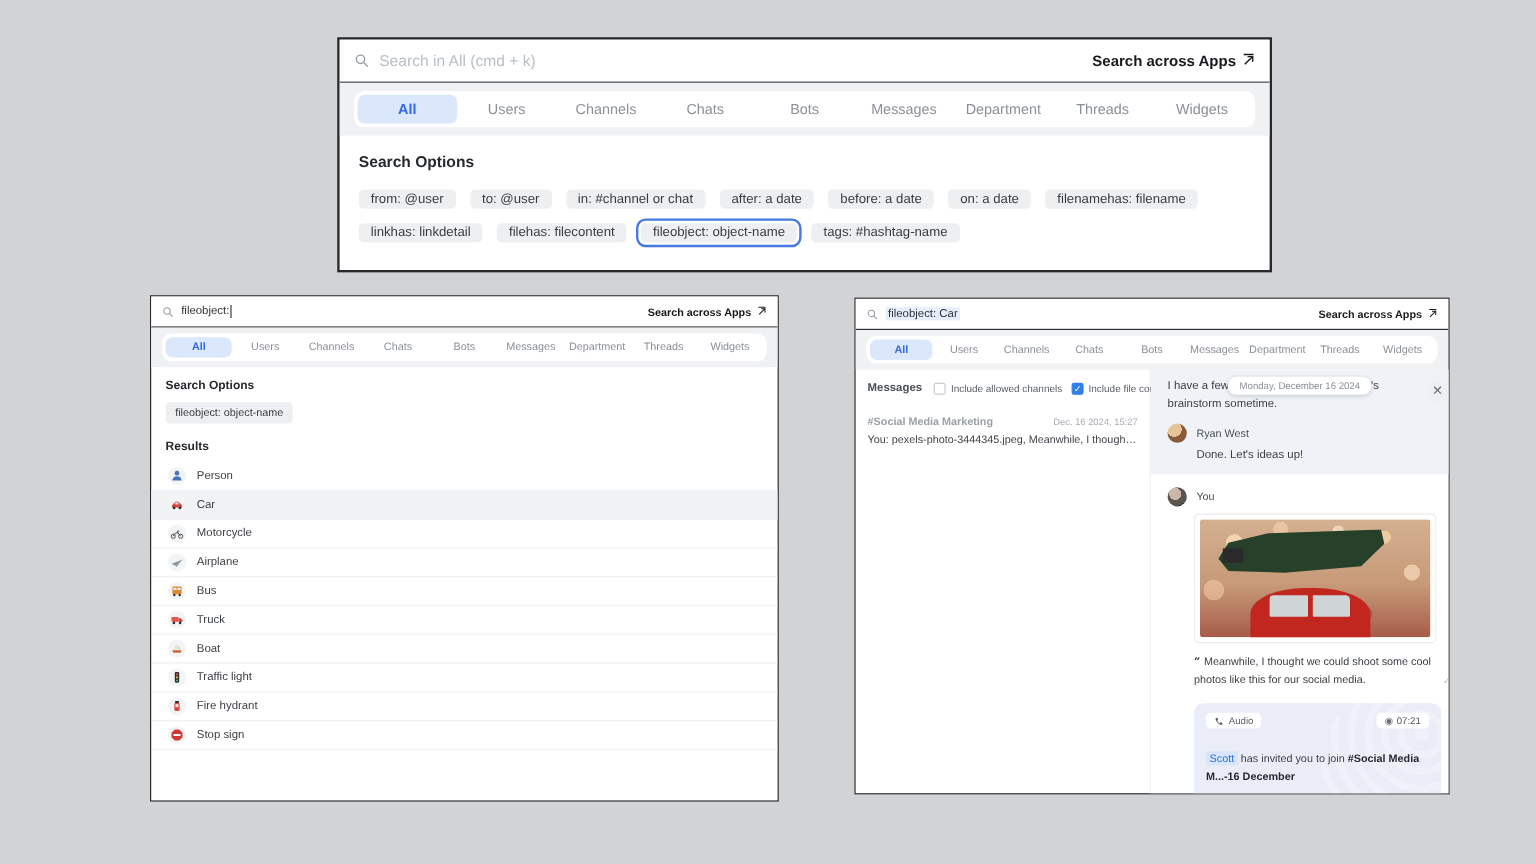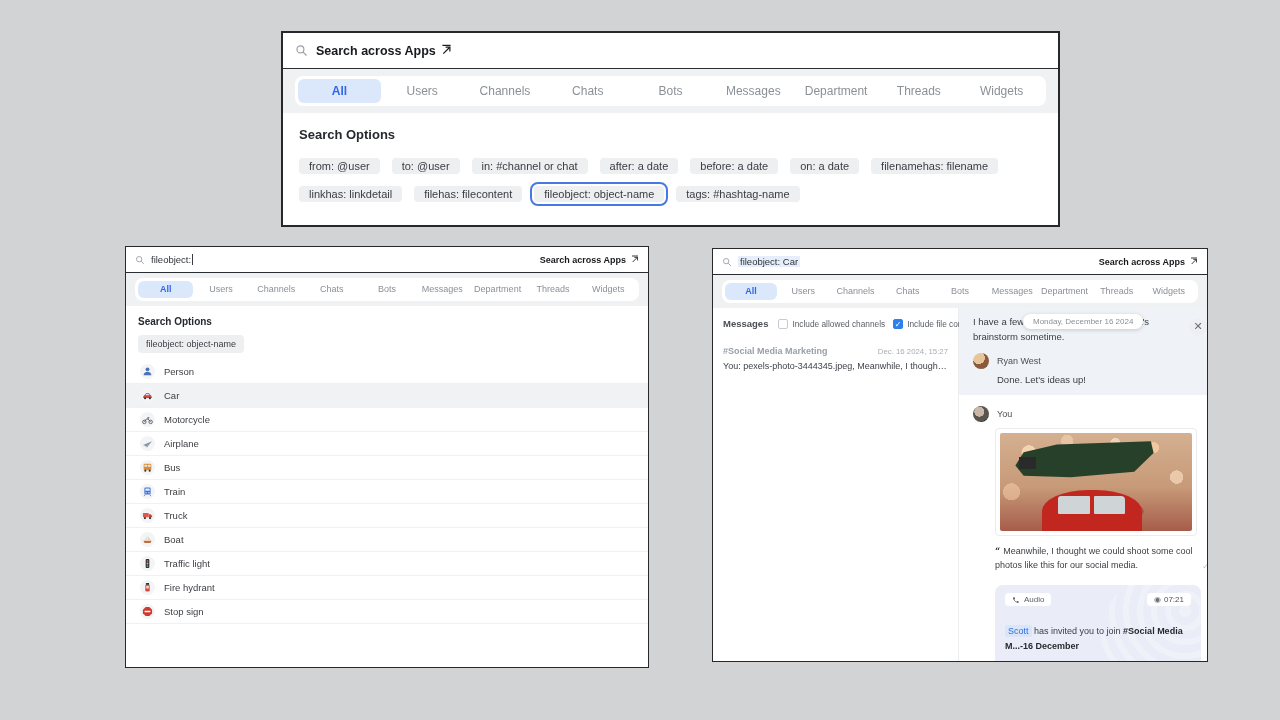--- a/index.html
+++ b/index.html
@@ -133,20 +133,23 @@
 <body>
 
 <div class="panel" id="panel-top">
   <div class="search-row">
     <span class="search-icon">
       <svg viewBox="0 0 12 12" fill="none" stroke="#9aa0a8" stroke-width="1.1">
           <circle cx="5" cy="5" r="3.2"></circle>
           <path d="M7.5 7.5L10.6 10.6"></path>
         </svg>
     </span>
+    <div class="search-text">
+      <span class="placeholder">Search in All (cmd + k)</span>
+    </div>
     <div class="search-across">
       <span>Search across Apps</span>
       <span class="open-icon">
         <svg viewBox="0 0 12 12" fill="none" stroke="#17191c" stroke-width="1.3">
             <path d="M1.5 1.5h9"></path>
             <path d="M2.5 10.5l7-7"></path>
             <path d="M5 3.5h4.7V8.2"></path>
           </svg>
       </span>
     </div>
@@ -218,20 +221,21 @@
         <div class="tab"><span>Department</span></div>
         <div class="tab"><span>Threads</span></div>
         <div class="tab"><span>Widgets</span></div>
       </div>
   </div>
   <div class="content">
     <div class="section-title">Search Options</div>
     <div class="chips">
       <span class="chip">fileobject: object-name</span>
     </div>
+    <div class="section-title results-title">Results</div>
     <div class="results-list">
 
     <div class="result-row">
           <span class="obj-icon">
             <svg viewBox="0 0 12 12">
               <circle cx="6" cy="3.6" r="2.1" fill="#4a72b8"></circle>
               <path d="M1.8 10.2c0-2.4 1.9-3.8 4.2-3.8s4.2 1.4 4.2 3.8z" fill="#4a72b8"></path>
             </svg>
           </span>
           <span>Person</span>
@@ -270,32 +274,20 @@
           <span class="obj-icon">
             <svg viewBox="0 0 12 12">
               <rect x="1.8" y="2" width="8.4" height="7" rx="1.2" fill="#e08a2e"></rect>
               <rect x="2.6" y="3" width="3" height="2.2" rx="0.3" fill="#dfeefc"></rect>
               <rect x="6.4" y="3" width="3" height="2.2" rx="0.3" fill="#dfeefc"></rect>
               <circle cx="3.6" cy="9.6" r="1.1" fill="#2b2f33"></circle>
               <circle cx="8.4" cy="9.6" r="1.1" fill="#2b2f33"></circle>
             </svg>
           </span>
           <span>Bus</span>
-        </div>
-        <div class="result-row">
-          <span class="obj-icon">
-            <svg viewBox="0 0 12 12">
-              <rect x="2.6" y="1.6" width="6.8" height="7.6" rx="1.4" fill="#3f6fd8"></rect>
-              <rect x="3.6" y="2.8" width="4.8" height="2.4" rx="0.4" fill="#dfeefc"></rect>
-              <circle cx="4.4" cy="7.4" r="0.8" fill="#dfeefc"></circle>
-              <circle cx="7.6" cy="7.4" r="0.8" fill="#dfeefc"></circle>
-              <path d="M3.4 9.4l-1 1.6M8.6 9.4l1 1.6" stroke="#3f6fd8" stroke-width="0.8"></path>
-            </svg>
-          </span>
-          <span>Train</span>
         </div>
         <div class="result-row">
           <span class="obj-icon">
             <svg viewBox="0 0 12 12">
               <rect x="1" y="3.4" width="6.4" height="4.4" rx="0.6" fill="#e2574c"></rect>
               <path d="M7.4 4.6h2l1.6 1.8v1.4H7.4z" fill="#c9463c"></path>
               <circle cx="3.2" cy="8.8" r="1.2" fill="#2b2f33"></circle>
               <circle cx="8.8" cy="8.8" r="1.2" fill="#2b2f33"></circle>
             </svg>
           </span>

